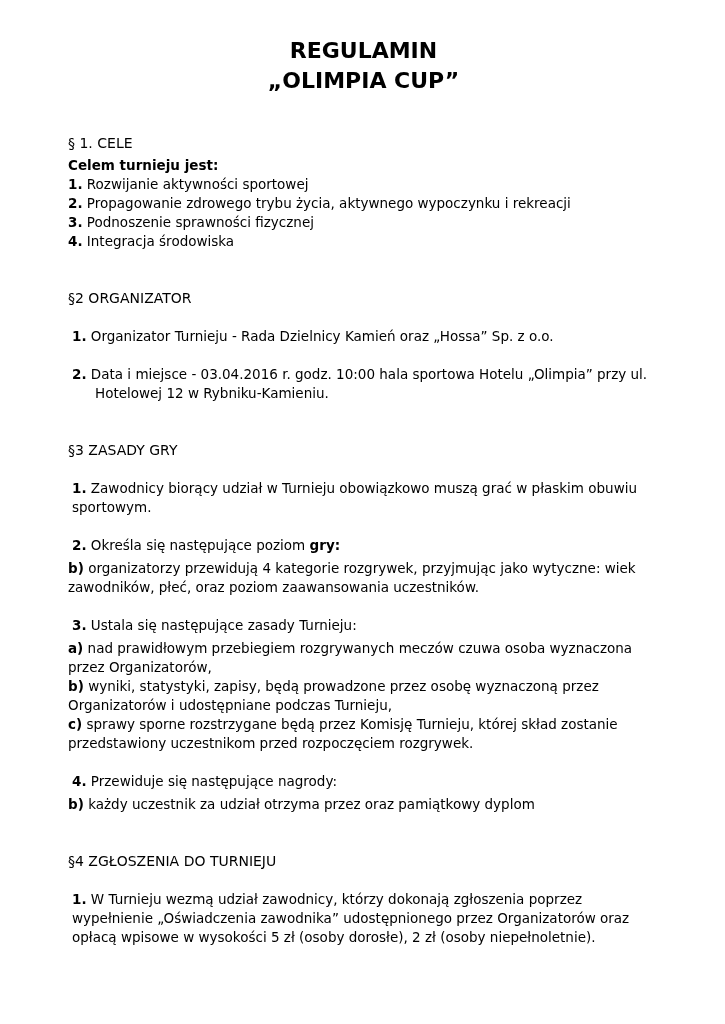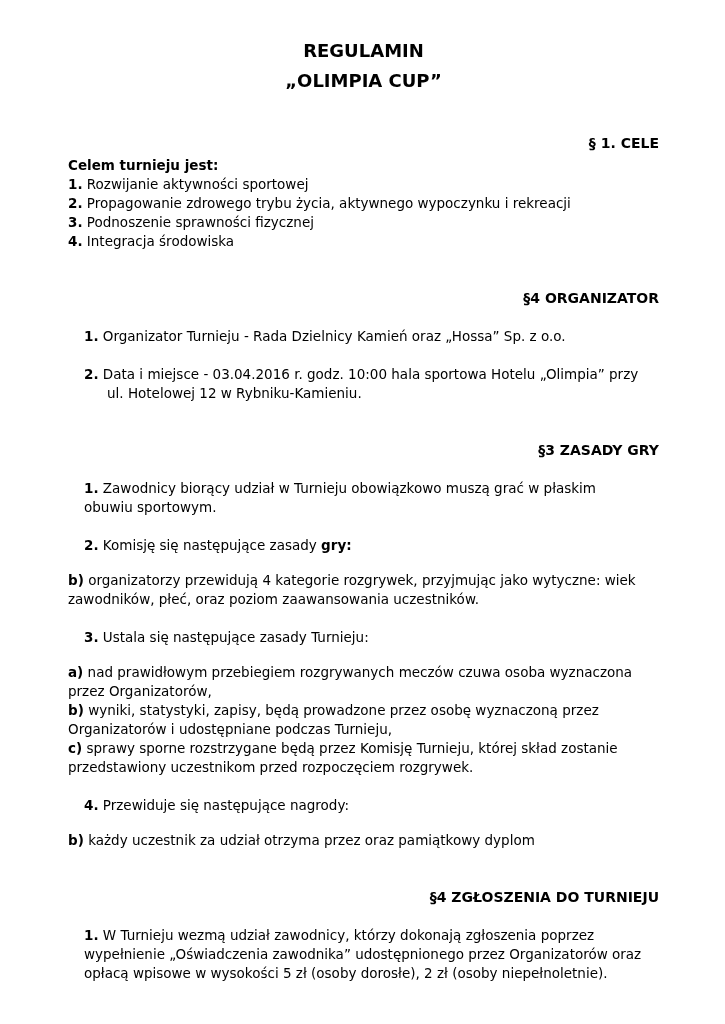--- a/index.html
+++ b/index.html
@@ -15,33 +15,33 @@
   .page {
     box-sizing: border-box;
     width: 725px;
     min-height: 1024px;
     padding: 30px 66px 40px 68px;
     background: #ffffff;
   }
   .title {
     text-align: center;
     font-weight: bold;
-    font-size: 18px;
+    font-size: 22px;
     line-height: 30px;
     margin: 6px 0 18px 0;
   }
   .title-line { white-space: nowrap; }
   .section-heading {
-    text-align: right;
-    font-weight: bold;
+    text-align: left;
+    font-weight: normal;
     font-size: 14px;
     margin-top: 38px;
     margin-bottom: 3px;
   }
-  p.block { margin: 16px; }
+  p.block { margin: 4px; }
   p.tight { margin: 0; }
   p.para { margin-top: 19px; }
   p.hang {
     margin-top: 19px;
     padding-left: 23px;
     text-indent: -23px;
   }
   .bold { font-weight: bold; text-align: center; }
 </style>
 </head>
@@ -52,26 +52,26 @@
     <div class="title-line">REGULAMIN</div>
     <div class="title-line">„OLIMPIA CUP”</div>
   </div>
   <div>
       <div class="section-heading">§ 1. CELE</div>
       <p class="block tight"><span class="run bold">Celem turnieju jest:</span></p>
       <p class="block tight"><span class="run bold">1.</span><span class="run"> Rozwijanie aktywności sportowej</span></p>
       <p class="block tight"><span class="run bold">2.</span><span class="run"> Propagowanie zdrowego trybu życia, aktywnego wypoczynku i rekreacji</span></p>
       <p class="block tight"><span class="run bold">3.</span><span class="run"> Podnoszenie sprawności fizycznej</span></p>
       <p class="block tight"><span class="run bold">4.</span><span class="run"> Integracja środowiska</span></p>
-      <div class="section-heading">§4 ORGANIZATOR</div>
+      <div class="section-heading">§2 ORGANIZATOR</div>
       <p class="block hang"><span class="run bold">1.</span><span class="run">  Organizator Turnieju - Rada Dzielnicy Kamień oraz „Hossa”  Sp. z o.o.</span></p>
       <p class="block hang"><span class="run bold">2.</span><span class="run">  Data i miejsce - 03.04.2016 r. godz. 10:00  hala sportowa Hotelu „Olimpia” przy ul. Hotelowej 12 w Rybniku-Kamieniu.</span></p>
       <div class="section-heading">§3 ZASADY GRY</div>
       <p class="block para"><span class="run bold">1.</span><span class="run"> Zawodnicy biorący udział w Turnieju obowiązkowo muszą grać w płaskim obuwiu sportowym.</span></p>
-      <p class="block para"><span class="run bold">2.</span><span class="run"> Komisję się następujące zasady </span><span class="run bold">gry:</span></p>
+      <p class="block para"><span class="run bold">2.</span><span class="run"> Określa się następujące poziom </span><span class="run bold">gry:</span></p>
       <p class="block tight"><span class="run bold">b)</span><span class="run"> organizatorzy przewidują 4 kategorie rozgrywek, przyjmując jako wytyczne: wiek zawodników, płeć, oraz poziom zaawansowania uczestników.</span></p>
       <p class="block para"><span class="run bold">3.</span><span class="run"> Ustala się następujące zasady Turnieju:</span></p>
       <p class="block tight"><span class="run bold">a)</span><span class="run"> nad prawidłowym przebiegiem rozgrywanych meczów czuwa osoba wyznaczona przez Organizatorów,</span></p>
       <p class="block tight"><span class="run bold">b)</span><span class="run"> wyniki, statystyki, zapisy, będą prowadzone przez osobę wyznaczoną przez Organizatorów i udostępniane podczas Turnieju,</span></p>
       <p class="block tight"><span class="run bold">c)</span><span class="run"> sprawy sporne rozstrzygane będą przez Komisję Turnieju, której skład zostanie przedstawiony uczestnikom przed rozpoczęciem rozgrywek.</span></p>
       <p class="block para"><span class="run bold">4.</span><span class="run"> Przewiduje się następujące nagrody:</span></p>
       <p class="block tight"><span class="run bold">b)</span><span class="run"> każdy uczestnik za udział otrzyma przez oraz pamiątkowy dyplom</span></p>
       <div class="section-heading">§4 ZGŁOSZENIA DO TURNIEJU</div>
       <p class="block para"><span class="run bold">1.</span><span class="run"> W Turnieju wezmą udział zawodnicy, którzy dokonają zgłoszenia poprzez wypełnienie „Oświadczenia zawodnika” udostępnionego przez Organizatorów oraz opłacą wpisowe w wysokości 5 zł (osoby dorosłe), 2 zł (osoby niepełnoletnie).</span></p>
     </div>

